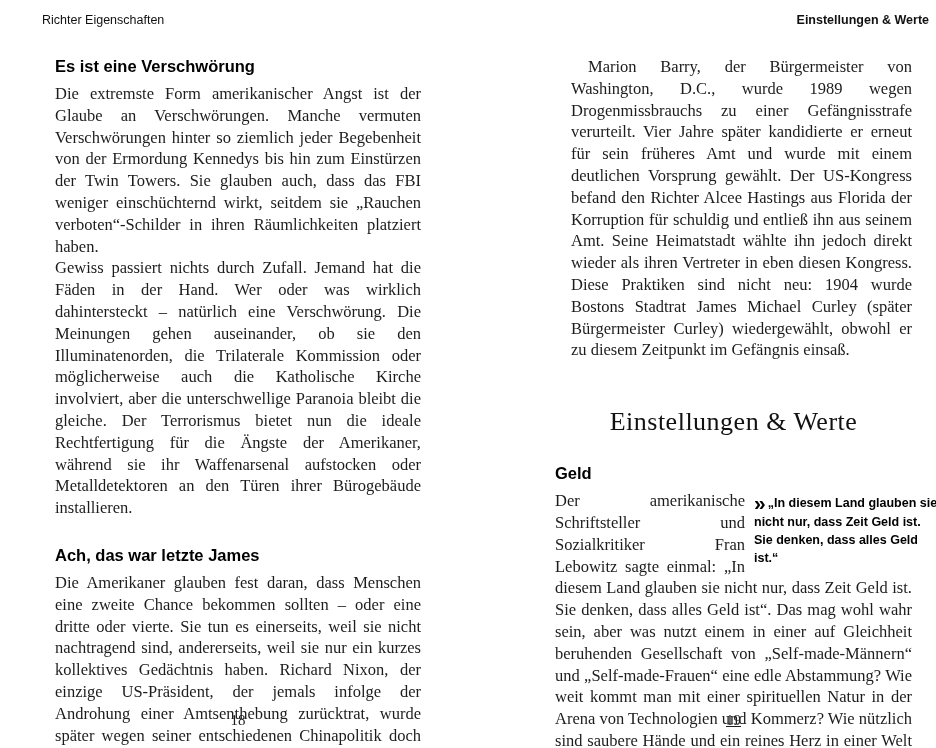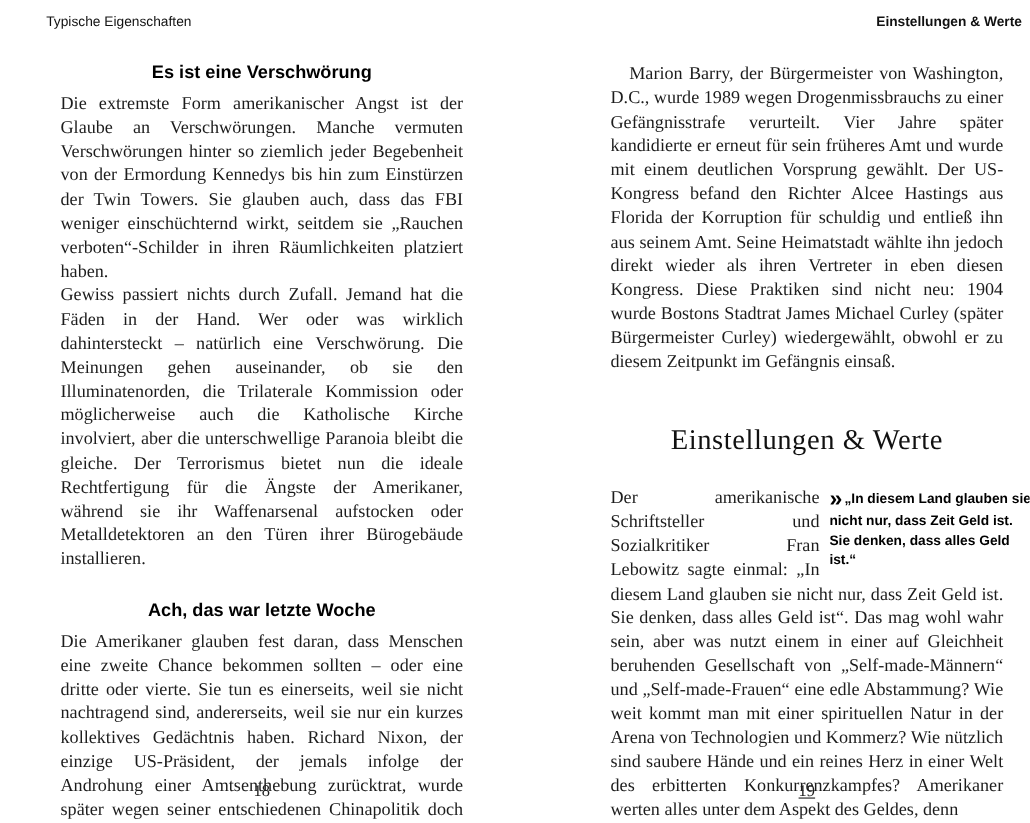--- a/index.html
+++ b/index.html
@@ -12,28 +12,28 @@
     font-size:12.5px;color:#111;
   }
   .rh-left{left:42px;font-weight:400;}
   .rh-right{right:7px;font-weight:600;}
   .col{position:absolute;top:56px;font-size:16.5px;line-height:21.8px;text-align:justify;}
   .col-left{left:55px;width:366px;}
   .col-right{left:555px;width:357px;}
   .para{margin:0;}
   .section-heading{
     font-family:"Liberation Sans",sans-serif;font-weight:700;font-size:16.5px;
-    color:#000;margin:0 0 6px 0;line-height:21px;text-align:center;
+    color:#000;margin:0 0 6px 0;line-height:21px;text-align:left;
   }
   .mt{margin-top:26px;}
   .chapter-title{
     font-family:"Liberation Serif",serif;font-weight:400;font-size:26px;
     color:#111;text-align:center;margin:44px 0 24px 0;letter-spacing:0.5px;line-height:34px;
   }
-  .indent{text-indent:17px;}
+  .indent{text-indent:17px;margin-left:16px;}
   .pq{
     font-family:"Liberation Sans",sans-serif;font-weight:700;color:#000;
     font-size:12.5px;line-height:18px;
   }
   .pq-left{
     float:left;width:215px;margin-left:-50px;margin-right:8px;height:58px;
     padding-top:3px;text-align:right;
   }
   .pq-right{
     float:right;width:186px;margin-right:-28px;margin-left:9px;height:80px;
@@ -46,48 +46,49 @@
   .pq-text{font-family:"Liberation Sans",sans-serif;font-weight:700;}
   .folio{
     position:absolute;top:712px;text-align:center;font-size:15px;color:#1c1c1c;
   }
   .folio-left{left:55px;width:366px;}
   .folio-right{left:555px;width:357px;text-decoration:underline;}
 </style>
 </head>
 <body>
 
-<div class="running-head rh-left">Typische Eigenschaften</div>
+<div class="running-head rh-left">Richter Eigenschaften</div>
 <div class="running-head rh-right">Einstellungen &amp; Werte</div>
 
 <div class="col col-left">
   <div class="section-heading">Es ist eine Verschwörung</div>
 
   <div class="para">
     <span>Die extremste Form amerikanischer Angst ist der Glaube an Verschwörungen. Manche vermuten Verschwörungen hinter so ziemlich jeder Begebenheit von der Ermordung Kennedys bis hin zum Einstürzen der Twin Towers. Sie glauben auch, dass das FBI weniger einschüchternd wirkt, seitdem sie „Rauchen verboten“-Schilder in ihren Räumlichkeiten platziert haben.</span>
   </div>
 
   <div class="para">
     <span>Gewiss passiert nichts durch Zufall. Jemand hat die Fäden in der Hand. Wer oder was wirklich dahintersteckt – natürlich eine Verschwörung. Die Meinungen gehen auseinander, ob sie den Illuminatenorden, die Trilaterale Kommission oder möglicherweise auch die Katholische Kirche involviert, aber die unterschwellige Paranoia bleibt die gleiche. Der Terrorismus bietet nun die ideale Rechtfertigung für die Ängste der Amerikaner, während sie ihr Waffenarsenal aufstocken oder Metalldetektoren an den Türen ihrer Bürogebäude installieren.</span>
   </div>
 
-  <div class="section-heading mt">Ach, das war letzte Woche</div>
+  <div class="section-heading mt">Ach, das war letzte James</div>
 
   <div class="para">
     <span>Die Amerikaner glauben fest daran, dass Menschen eine zweite Chance bekommen sollten – oder eine dritte oder vierte. Sie tun es einerseits, weil sie nicht nachtragend sind, andererseits, weil sie nur ein kurzes kollektives Gedächtnis haben. Richard Nixon, der einzige US-Präsident, der jemals infolge der Androhung einer Amtsenthebung zurücktrat, wurde später wegen seiner entschiedenen Chinapolitik doch noch zum </span>
   </div>
 </div>
 
 <div class="col col-right">
   <div class="para indent">
     <span>Marion Barry, der Bürgermeister von Washington, D.C., wurde 1989 wegen Drogenmissbrauchs zu einer Gefängnisstrafe verurteilt. Vier Jahre später kandidierte er erneut für sein früheres Amt und wurde mit einem deutlichen Vorsprung gewählt. Der US-Kongress befand den Richter Alcee Hastings aus Florida der Korruption für schuldig und entließ ihn aus seinem Amt. Seine Heimatstadt wählte ihn jedoch direkt wieder als ihren Vertreter in eben diesen Kongress. Diese Praktiken sind nicht neu: 1904 wurde Bostons Stadtrat James Michael Curley (später Bürgermeister Curley) wiedergewählt, obwohl er zu diesem Zeitpunkt im Gefängnis einsaß.</span>
   </div>
 
   <div class="chapter-title">Einstellungen &amp; Werte</div>
 
+  <div class="section-heading">Geld</div>
 
   <div class="para">
     <span class="pq pq-right">
       <span class="pq-icon">»</span><span class="pq-text">„In diesem Land glauben sie nicht nur, dass Zeit Geld ist. Sie denken, dass alles Geld ist.“</span>
     </span>
     <span>Der amerikanische Schriftsteller und Sozialkritiker Fran Lebowitz sagte einmal: „In diesem Land glauben sie nicht nur, dass Zeit Geld ist. Sie denken, dass alles Geld ist“. Das mag wohl wahr sein, aber was nutzt einem in einer auf Gleichheit beruhenden Gesellschaft von „Self-made-Männern“ und „Self-made-Frauen“ eine edle Abstammung? Wie weit kommt man mit einer spirituellen Natur in der Arena von Technologien und Kommerz? Wie nützlich sind saubere Hände und ein reines Herz in einer Welt des erbitterten Konkurrenzkampfes? Amerikaner werten alles unter dem Aspekt des Geldes, denn</span>
   </div>
 </div>
 
 <div class="folio folio-left">18</div>

